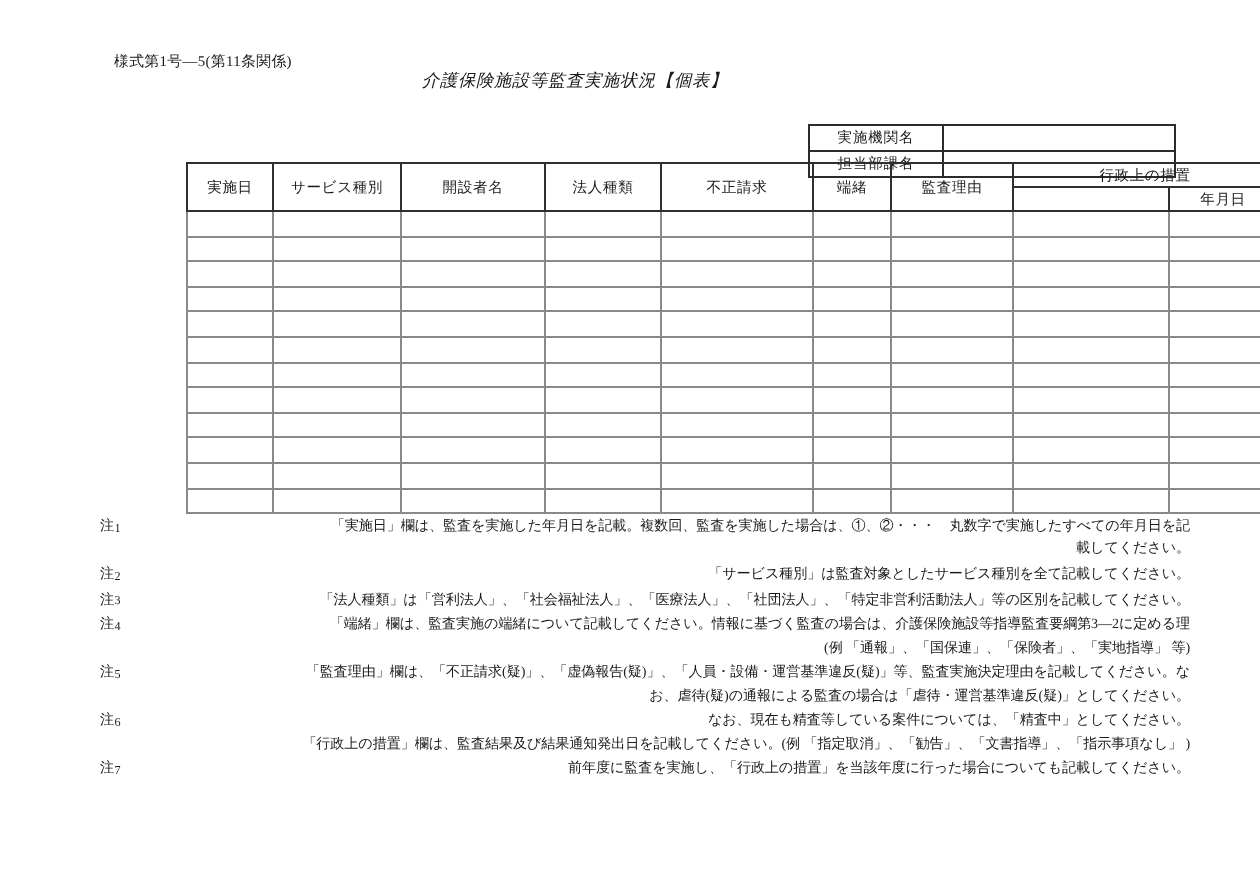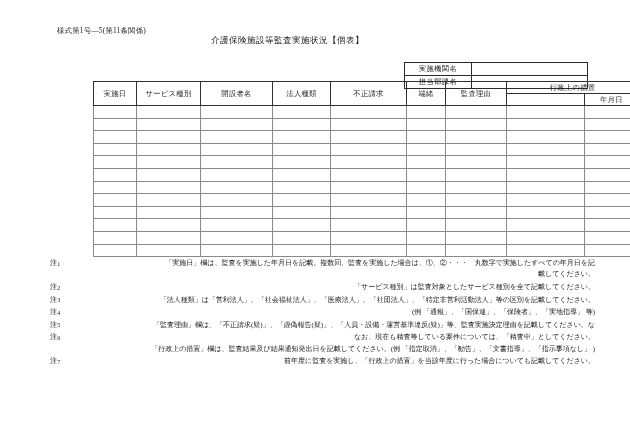--- a/index.html
+++ b/index.html
@@ -36,20 +36,21 @@
   
   .doc-title {
     position: absolute;
     left: 0;
     top: 35px;
     width: 575px;
     text-align: center;
     font-size: 8.6px;
     letter-spacing: 0.4px;
     white-space: nowrap;
+    font-style: italic;
   }
 
   
   .info-block {
     position: absolute;
     left: 404px;
     top: 62px;
     border-collapse: collapse;
   }
   .info-block td {
@@ -342,25 +343,27 @@
       <div class="note">
         <span class="note-label">注<sub>2</sub></span>
         <span class="note-line">「サービス種別」は監査対象としたサービス種別を全て記載してください。</span>
       </div>
       <div class="note">
         <span class="note-label">注<sub>3</sub></span>
         <span class="note-line">「法人種類」は「営利法人」、「社会福祉法人」、「医療法人」、「社団法人」、「特定非営利活動法人」等の区別を記載してください。</span>
       </div>
       <div class="note">
         <span class="note-label">注<sub>4</sub></span>
+        <span class="note-line">「端緒」欄は、監査実施の端緒について記載してください。情報に基づく監査の場合は、介護保険施設等指導監査要綱第3―2に定める理</span>
         <span class="note-line indent-2">(例 「通報」、「国保連」、「保険者」、「実地指導」 等)</span>
       </div>
       <div class="note">
         <span class="note-label">注<sub>5</sub></span>
         <span class="note-line">「監査理由」欄は、「不正請求(疑)」、「虚偽報告(疑)」、「人員・設備・運営基準違反(疑)」等、監査実施決定理由を記載してください。な</span>
+        <span class="note-line indent-1">お、虐待(疑)の通報による監査の場合は「虐待・運営基準違反(疑)」としてください。</span>
       </div>
       <div class="note">
         <span class="note-label">注<sub>6</sub></span>
         <span class="note-line indent-1">なお、現在も精査等している案件については、「精査中」としてください。</span>
         <span class="note-line">「行政上の措置」欄は、監査結果及び結果通知発出日を記載してください。(例 「指定取消」、「勧告」、「文書指導」、「指示事項なし」 )</span>
       </div>
       <div class="note">
         <span class="note-label">注<sub>7</sub></span>
         <span class="note-line">前年度に監査を実施し、「行政上の措置」を当該年度に行った場合についても記載してください。</span>
       </div>

